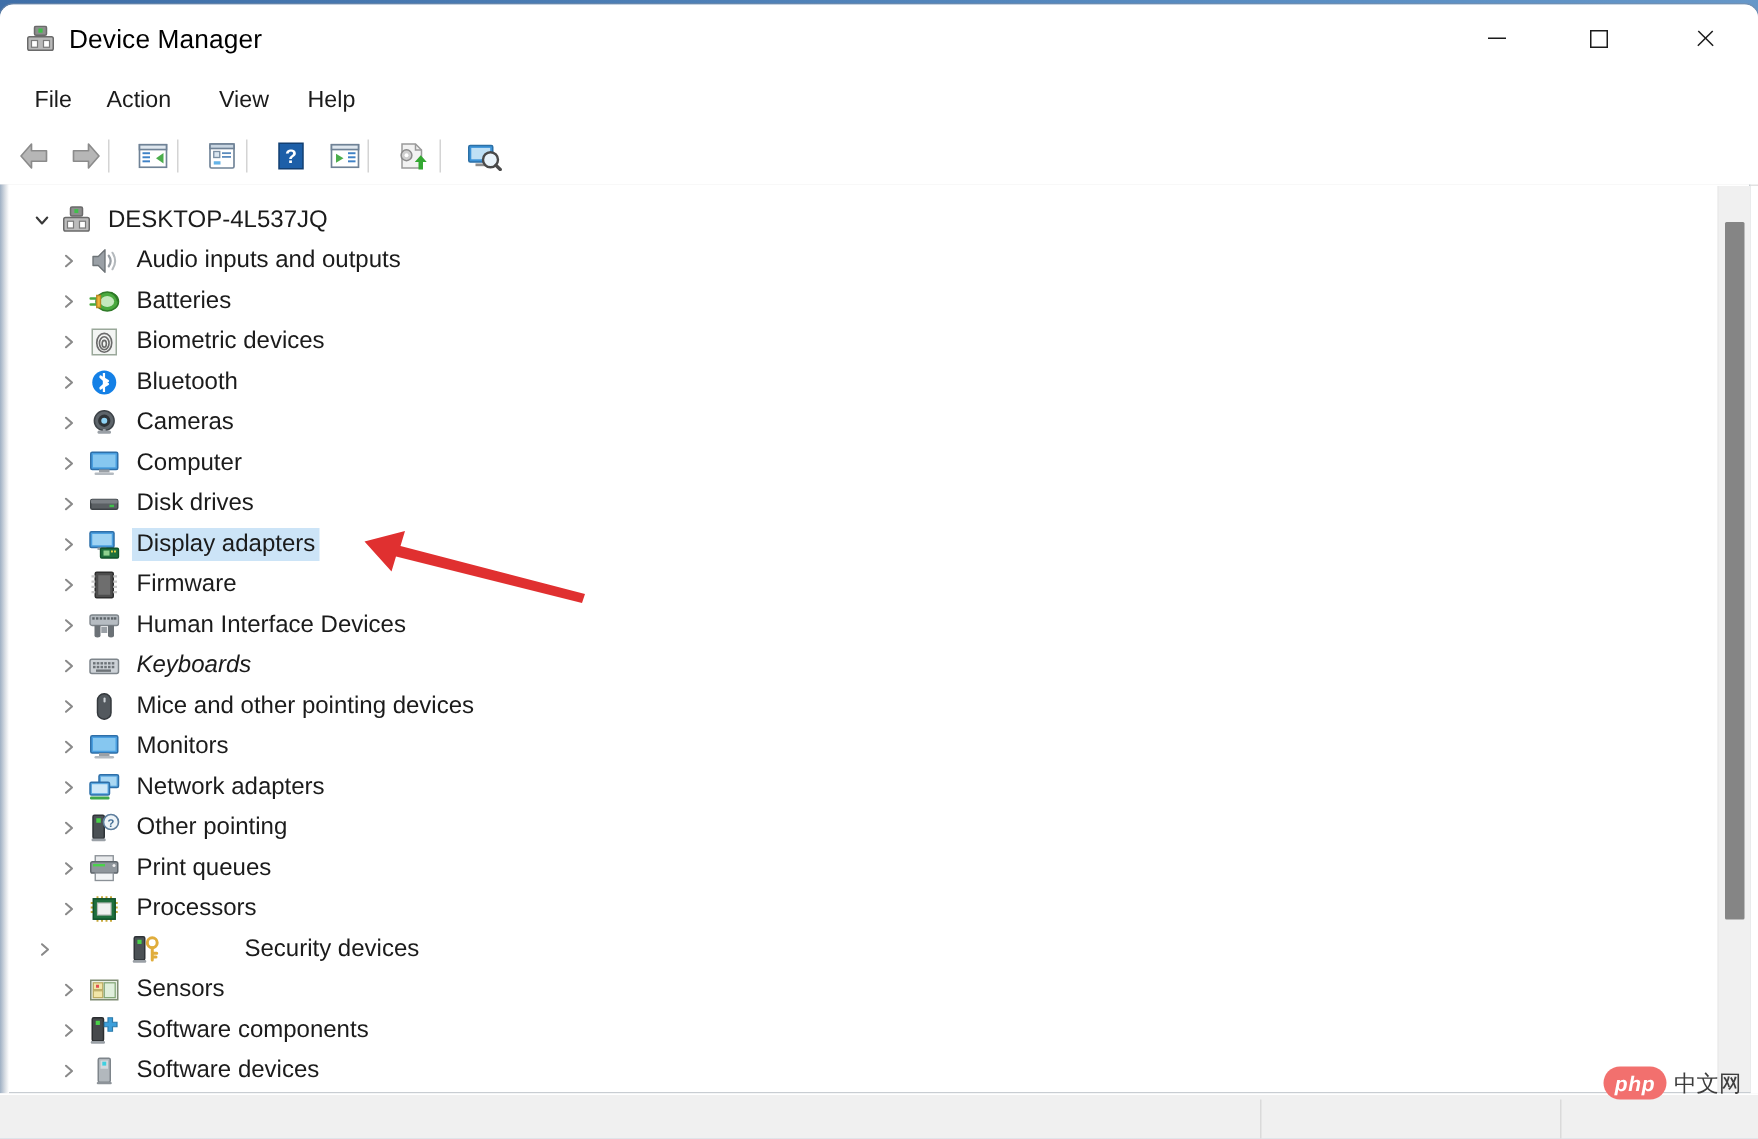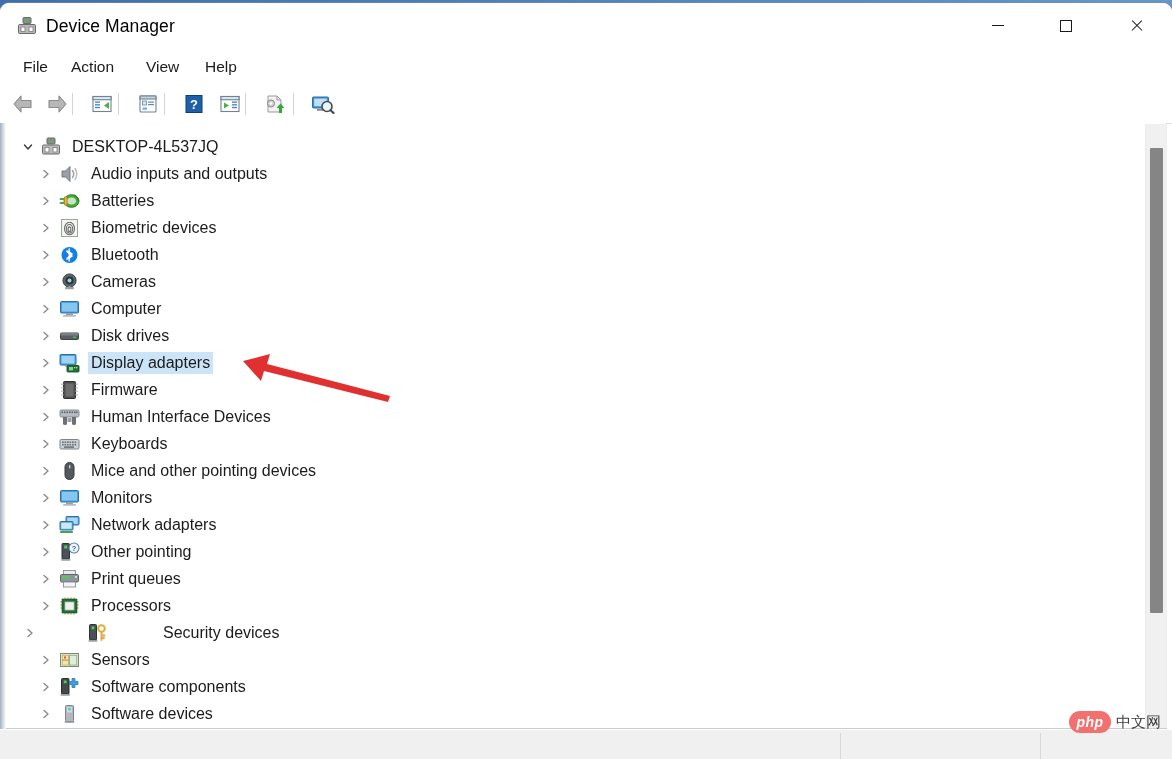--- a/index.html
+++ b/index.html
@@ -430,21 +430,21 @@
                   <rect x="15" y="4.5" width="1.6" height="1.6"></rect>
                   <rect x="17" y="4.5" width="1.6" height="1.6"></rect>
                 </g>
                 <path d="M4 10 L8 10 L8 16.5 Q8 18 6 18 Q4 18 4 16.5 Z" fill="#6b7176"></path>
                 <path d="M13 10 L17 10 L17 16.5 Q17 18 15 18 Q13 18 13 16.5 Z" fill="#6b7176"></path>
                 <rect x="8.5" y="11" width="4" height="4" fill="#9aa0a6"></rect>
               </svg></span>
           </span>
           <span class="lbl">Human Interface Devices</span>
         </div>
-        <div class="row" style="top: 308px; left: 32px;">
+        <div class="row" style="top: 308px; left: 32px; font-style: italic;">
           <span class="chev">
             <svg width="12" height="12" viewBox="0 0 12 12">
               <path d="M4 2.5 L8 6 L4 9.5" fill="none" stroke="#8a8a8a" stroke-width="1.4" stroke-linecap="round" stroke-linejoin="round"></path>
             </svg>
           </span>
           <span class="ico">
             <span style="display: block; line-height: 0;"><svg width="21" height="20" viewBox="0 0 21 20">
                 <rect x="1" y="5.5" width="19" height="9.5" rx="1.3" fill="#cdd2d7" stroke="#7e858b" stroke-width="1"></rect>
                 <g fill="#6d7378">
                   <rect x="3" y="7.4" width="1.7" height="1.6"></rect>

